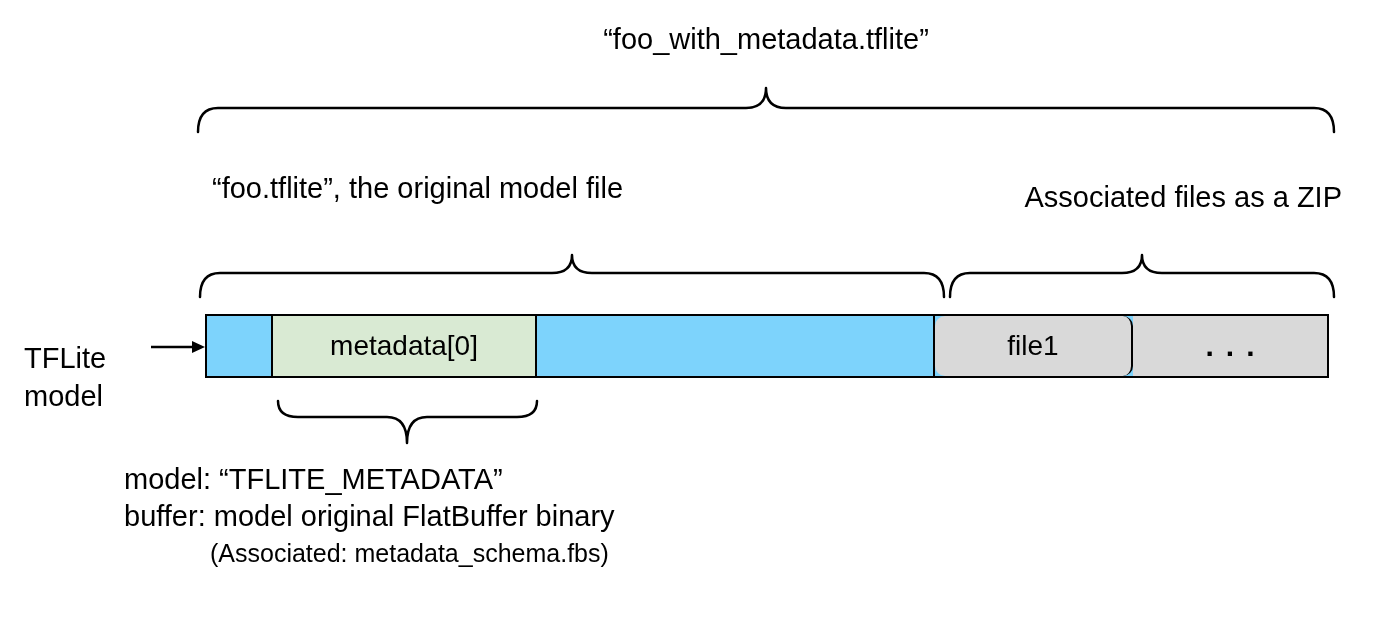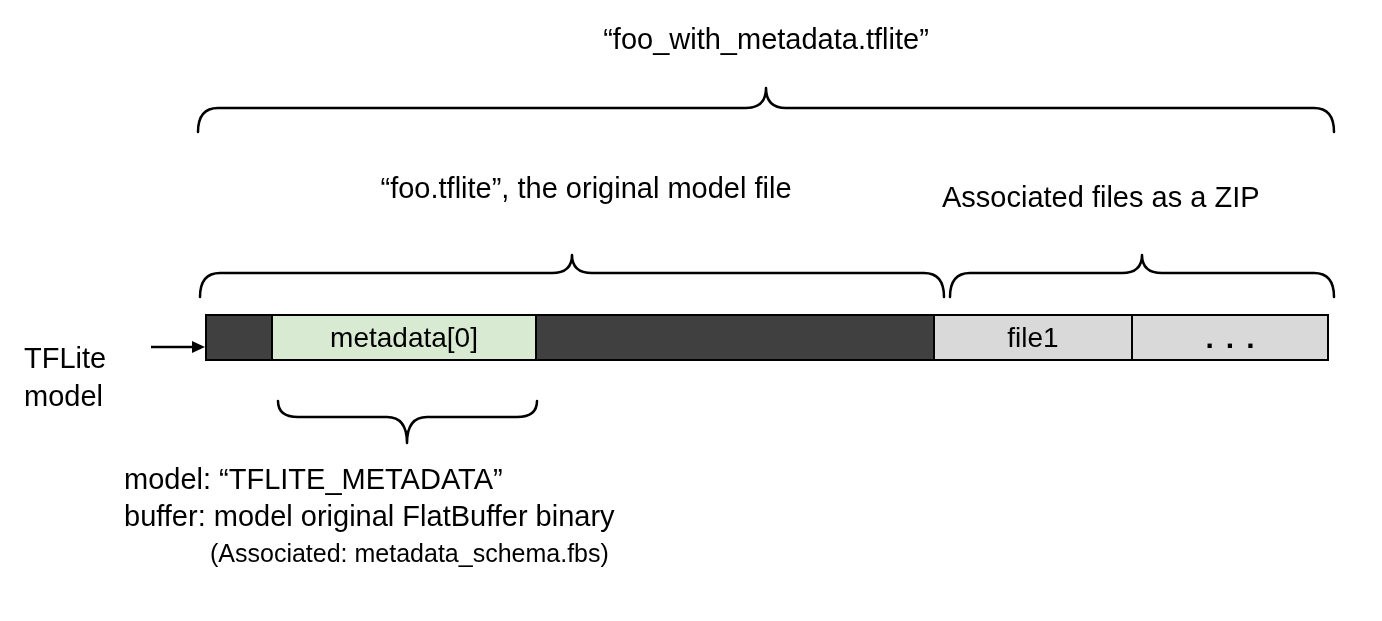--- a/index.html
+++ b/index.html
@@ -25,37 +25,36 @@
   .brace-svg { position: absolute; overflow: visible; }
   .brace-path {
     fill: none;
     stroke: #000000;
     stroke-width: 2.5;
     stroke-linecap: round;
     stroke-linejoin: round;
   }
 
   .model-label {
-    left: 236px; top: 170px; width: 700px;
-    text-align: center;
+    left: 212px; top: 170px; width: 700px;
   }
   .model-label .main { font-size: 29px; line-height: 36px; }
   .model-label .sub  { font-size: 25px; line-height: 30px; }
 
   .zip-label {
     left: 942px; top: 180px; width: 400px;
-    text-align: left;
+    text-align: right;
     font-size: 29px; line-height: 34px;
   }
 
   .bar {
-    left: 205px; top: 314px; width: 1124px; height: 47px;
+    left: 205px; top: 314px; width: 1124px; height: 64px;
     border: 2px solid #000000;
     display: flex;
-    background: #404040;
+    background: #7dd3fc;
   }
   .seg {
     height: 100%;
     display: flex;
     align-items: center;
     justify-content: center;
     font-size: 28px;
     border-right: 2px solid #000000;
   }
   .seg:last-child { border-right: none; }
@@ -112,21 +111,21 @@
 
   <svg class="brace-svg" style="left:150px; top:336px;" width="56" height="22" viewBox="0 0 56 22">
     <line x1="1" y1="11" x2="42" y2="11" stroke="#000000" stroke-width="2.5"></line>
     <polygon points="42,5 55,11 42,17" fill="#000000"></polygon>
   </svg>
 
   <div class="abs bar">
     <div class="seg seg-0"></div>
     <div class="seg seg-1" id="seg-metadata" style="background: rgb(217, 234, 211);">metadata[0]</div>
     <div class="seg seg-2"></div>
-    <div class="seg seg-3" id="seg-file1" style="background: rgb(217, 217, 217);">file1</div>
+    <div class="seg seg-3" id="seg-file1" style="background: rgb(217, 217, 217); border-radius: 10px;">file1</div>
     <div class="seg seg-4 seg-dots" id="seg-dots" style="background: rgb(217, 217, 217);">...</div>
   </div>
 
   <svg class="brace-svg" style="left:276px; top:399px;" width="263" height="46" viewBox="0 0 263 46">
     <path class="brace-path" d="M 2 2 Q 2 18 22 18 L 111 18 Q 131 18 131 44 Q 131 18 151 18 L 241 18 Q 261 18 261 2"></path>
   </svg>
 
   <div class="abs note">
     <div>model: “TFLITE_METADATA”</div>
     <div>buffer: model original FlatBuffer binary</div>

